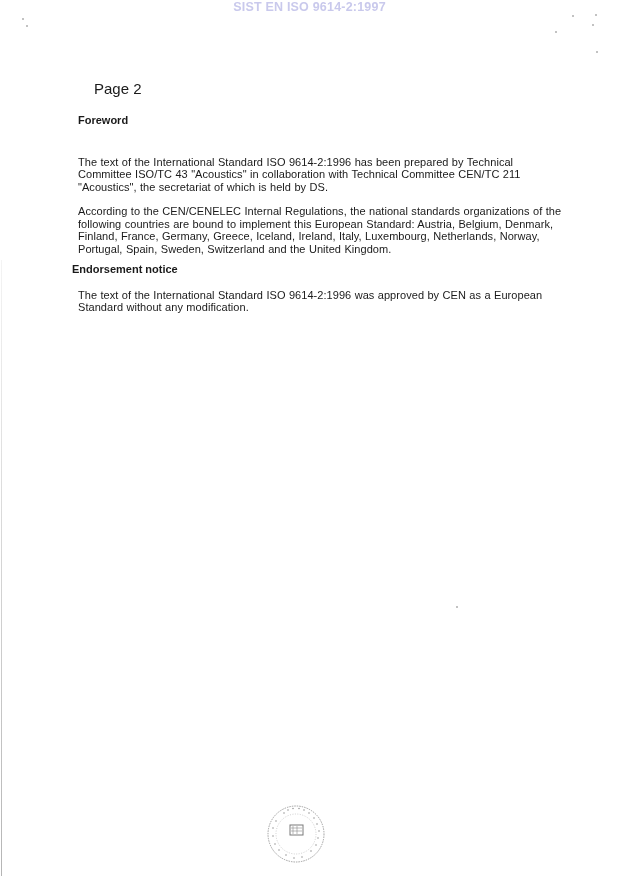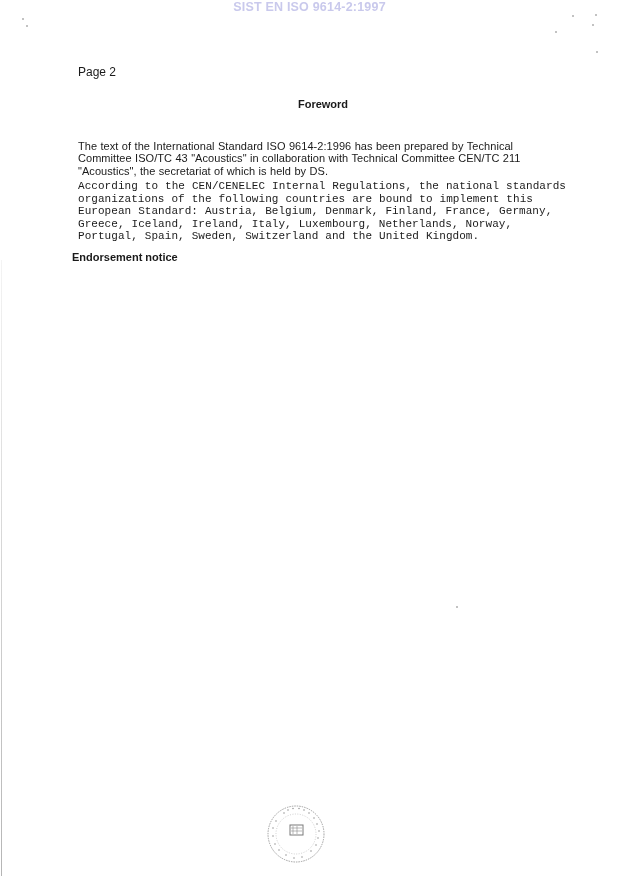--- a/index.html
+++ b/index.html
@@ -46,43 +46,42 @@
     }
     .page {
       position: absolute;
       left: 78px;
       top: 66px;
       width: 490px;
       font-size: 11px;
       line-height: 12.5px;
     }
     .header-line {
-      margin: 0;
-      font-size: 12px;
+      margin: 16px;
+      font-size: 15px;
       line-height: 13px;
     }
     .heading {
       font-weight: bold;
       font-size: 11px;
       margin: 0;
     }
     .heading-foreword {
       margin-top: 19px;
-      text-align: center;
     }
     .para {
       margin: 0;
       font-size: 11px;
       line-height: 12.5px;
       letter-spacing: 0.05px;
       word-spacing: 0.3px;
     }
     .para-1 { margin-top: 29px; }
     .para-2 { margin-top: 13px; }
-    .para-3 { margin-top: 3px; font-family: Liberation Mono, monospace; }
+    .para-3 { margin-top: 12px; }
     .heading-endorsement {
       text-align: left;
       margin-top: 8px;
       margin-left: -6px;
     }
     .para-4 { margin-top: 13px; }
     .stamp {
       position: absolute;
       left: 266px;
       top: 803px;
@@ -109,20 +108,21 @@
 <div class="page">
   <p class="header-line">Page 2</p>
 
   <h2 class="heading heading-foreword">Foreword</h2>
 
   <p class="para para-1">The text of the International Standard ISO 9614-2:1996 has been prepared by Technical Committee ISO/TC 43 "Acoustics" in collaboration with Technical Committee CEN/TC 211 "Acoustics", the secretariat of which is held by DS.</p>
   <p class="para para-3">According to the CEN/CENELEC Internal Regulations, the national standards organizations of the following countries are bound to implement this European Standard: Austria, Belgium, Denmark, Finland, France, Germany, Greece, Iceland, Ireland, Italy, Luxembourg, Netherlands, Norway, Portugal, Spain, Sweden, Switzerland and the United Kingdom.</p>
 
   <h2 class="heading heading-endorsement">Endorsement notice</h2>
 
+  <p class="para para-4">The text of the International Standard ISO 9614-2:1996 was approved by CEN as a European Standard without any modification.</p>
 </div>
 
 <div class="stamp">
   <svg width="60" height="62" viewBox="0 0 60 62" xmlns="http://www.w3.org/2000/svg">
     <circle cx="30" cy="31" r="28" fill="none" stroke="#8a8a8a" stroke-width="0.8" stroke-dasharray="1.5 1"></circle>
     <circle cx="30" cy="31" r="20" fill="none" stroke="#b0b0b0" stroke-width="0.6" stroke-dasharray="1 1.5"></circle>
     <g fill="#9a9a9a">
       <circle cx="18" cy="10" r="0.8"></circle>
         <circle cx="22" cy="7" r="0.8"></circle>
         <circle cx="27" cy="5.5" r="0.8"></circle>

